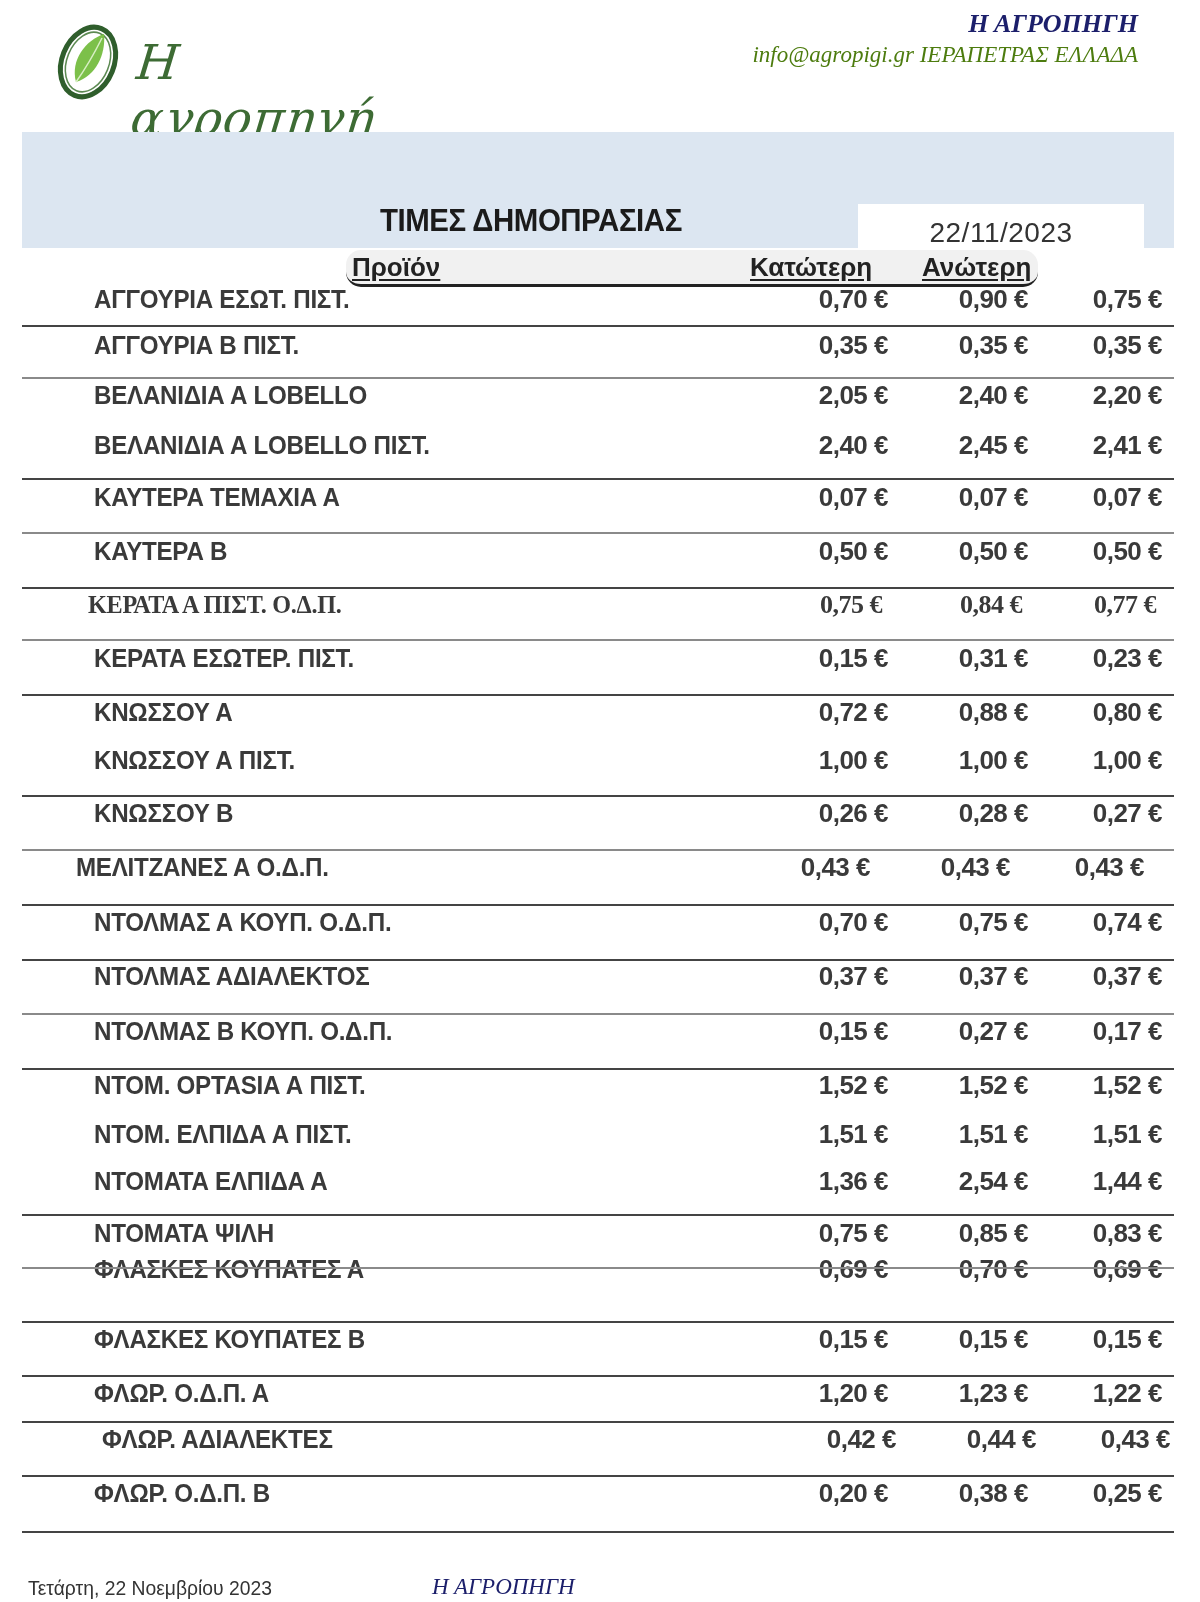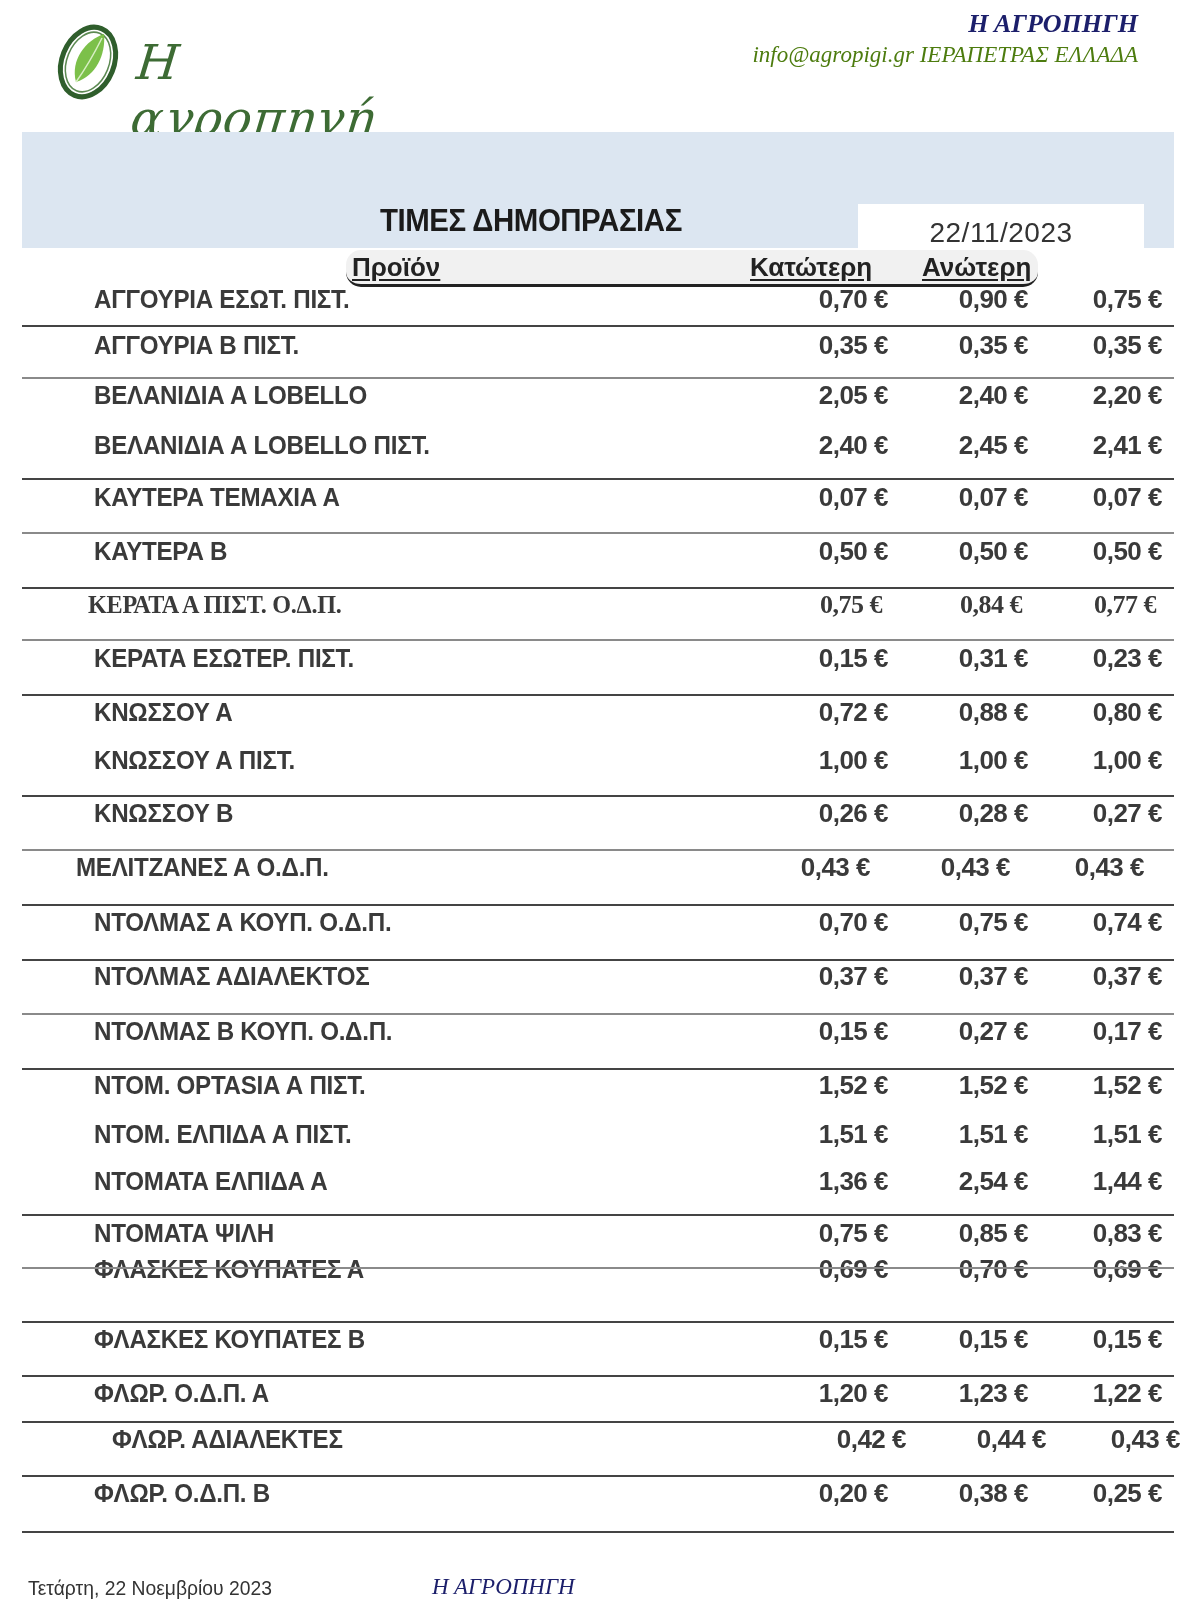--- a/index.html
+++ b/index.html
@@ -193,21 +193,21 @@
       <span class="val low">0,15 €</span>
       <span class="val high">0,15 €</span>
       <span class="val avg">0,15 €</span>
     </div>
     <div class="row" style="position: absolute; left: 22px; top: 1378px; height: 36px;">
       <span class="pname">ΦΛΩΡ. Ο.Δ.Π. Α</span>
       <span class="val low">1,20 €</span>
       <span class="val high">1,23 €</span>
       <span class="val avg">1,22 €</span>
     </div>
-    <div class="row" style="position: absolute; left: 40px; top: 1424px; height: 36px;">
+    <div class="row" style="position: absolute; left: 30px; top: 1424px; height: 36px;">
       <span class="pname">ΦΛΩΡ. ΑΔΙΑΛΕΚΤΕΣ</span>
       <span class="val low">0,42 €</span>
       <span class="val high">0,44 €</span>
       <span class="val avg">0,43 €</span>
     </div>
     <div class="row" style="position: absolute; left: 22px; top: 1478px; height: 36px;">
       <span class="pname">ΦΛΩΡ. Ο.Δ.Π. Β</span>
       <span class="val low">0,20 €</span>
       <span class="val high">0,38 €</span>
       <span class="val avg">0,25 €</span>

